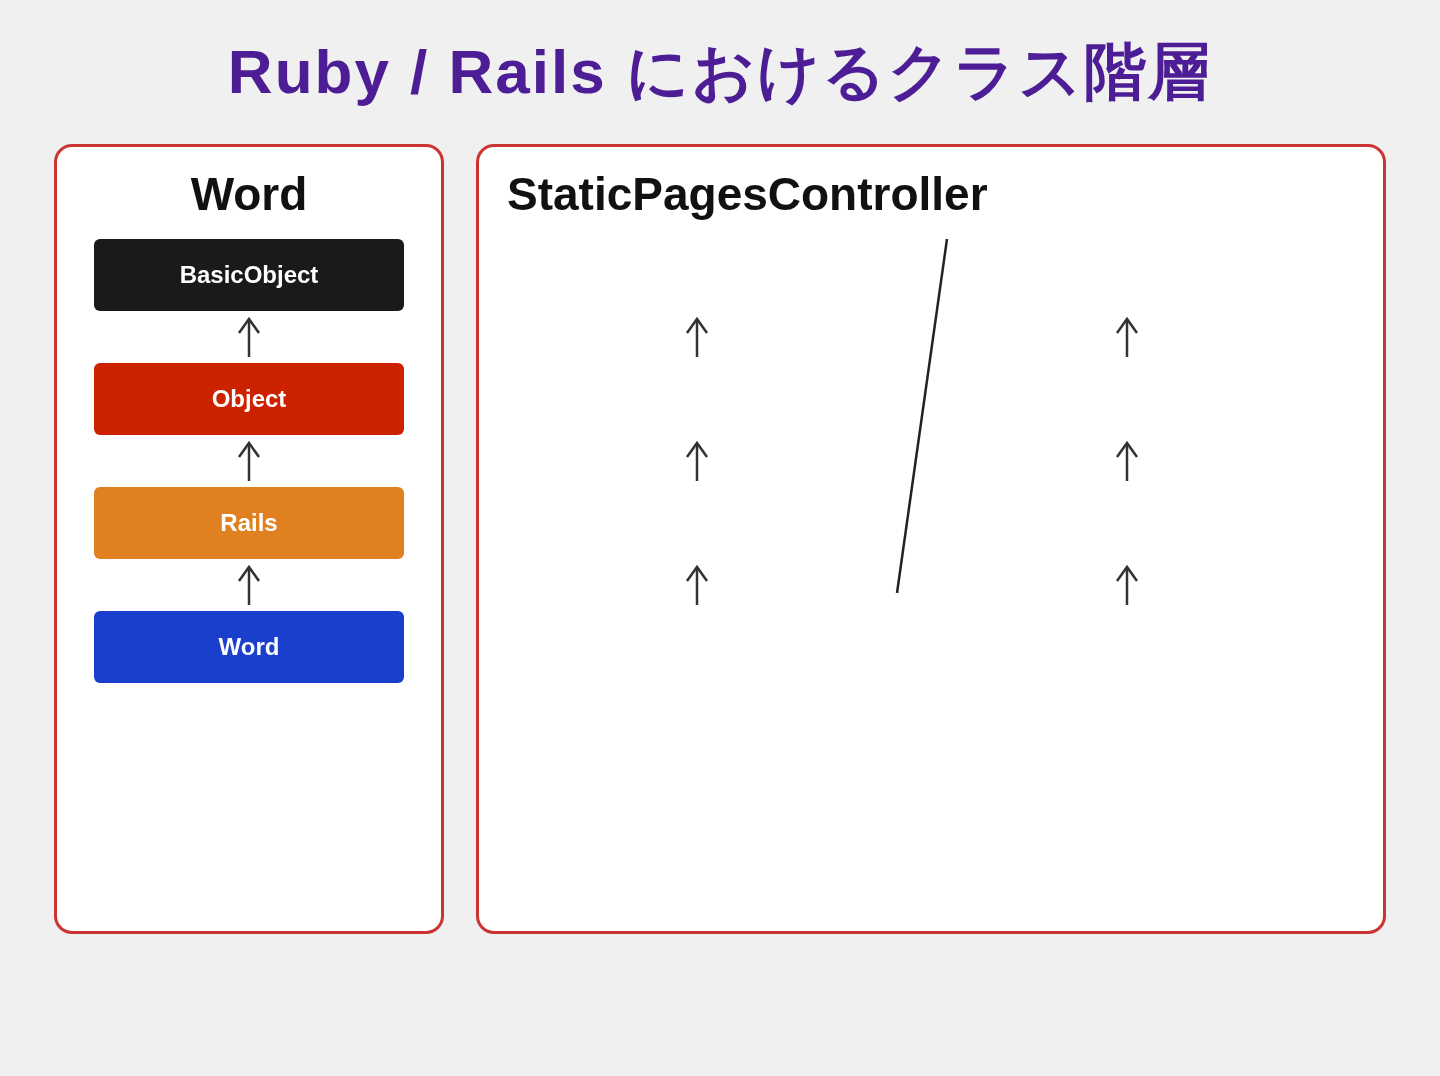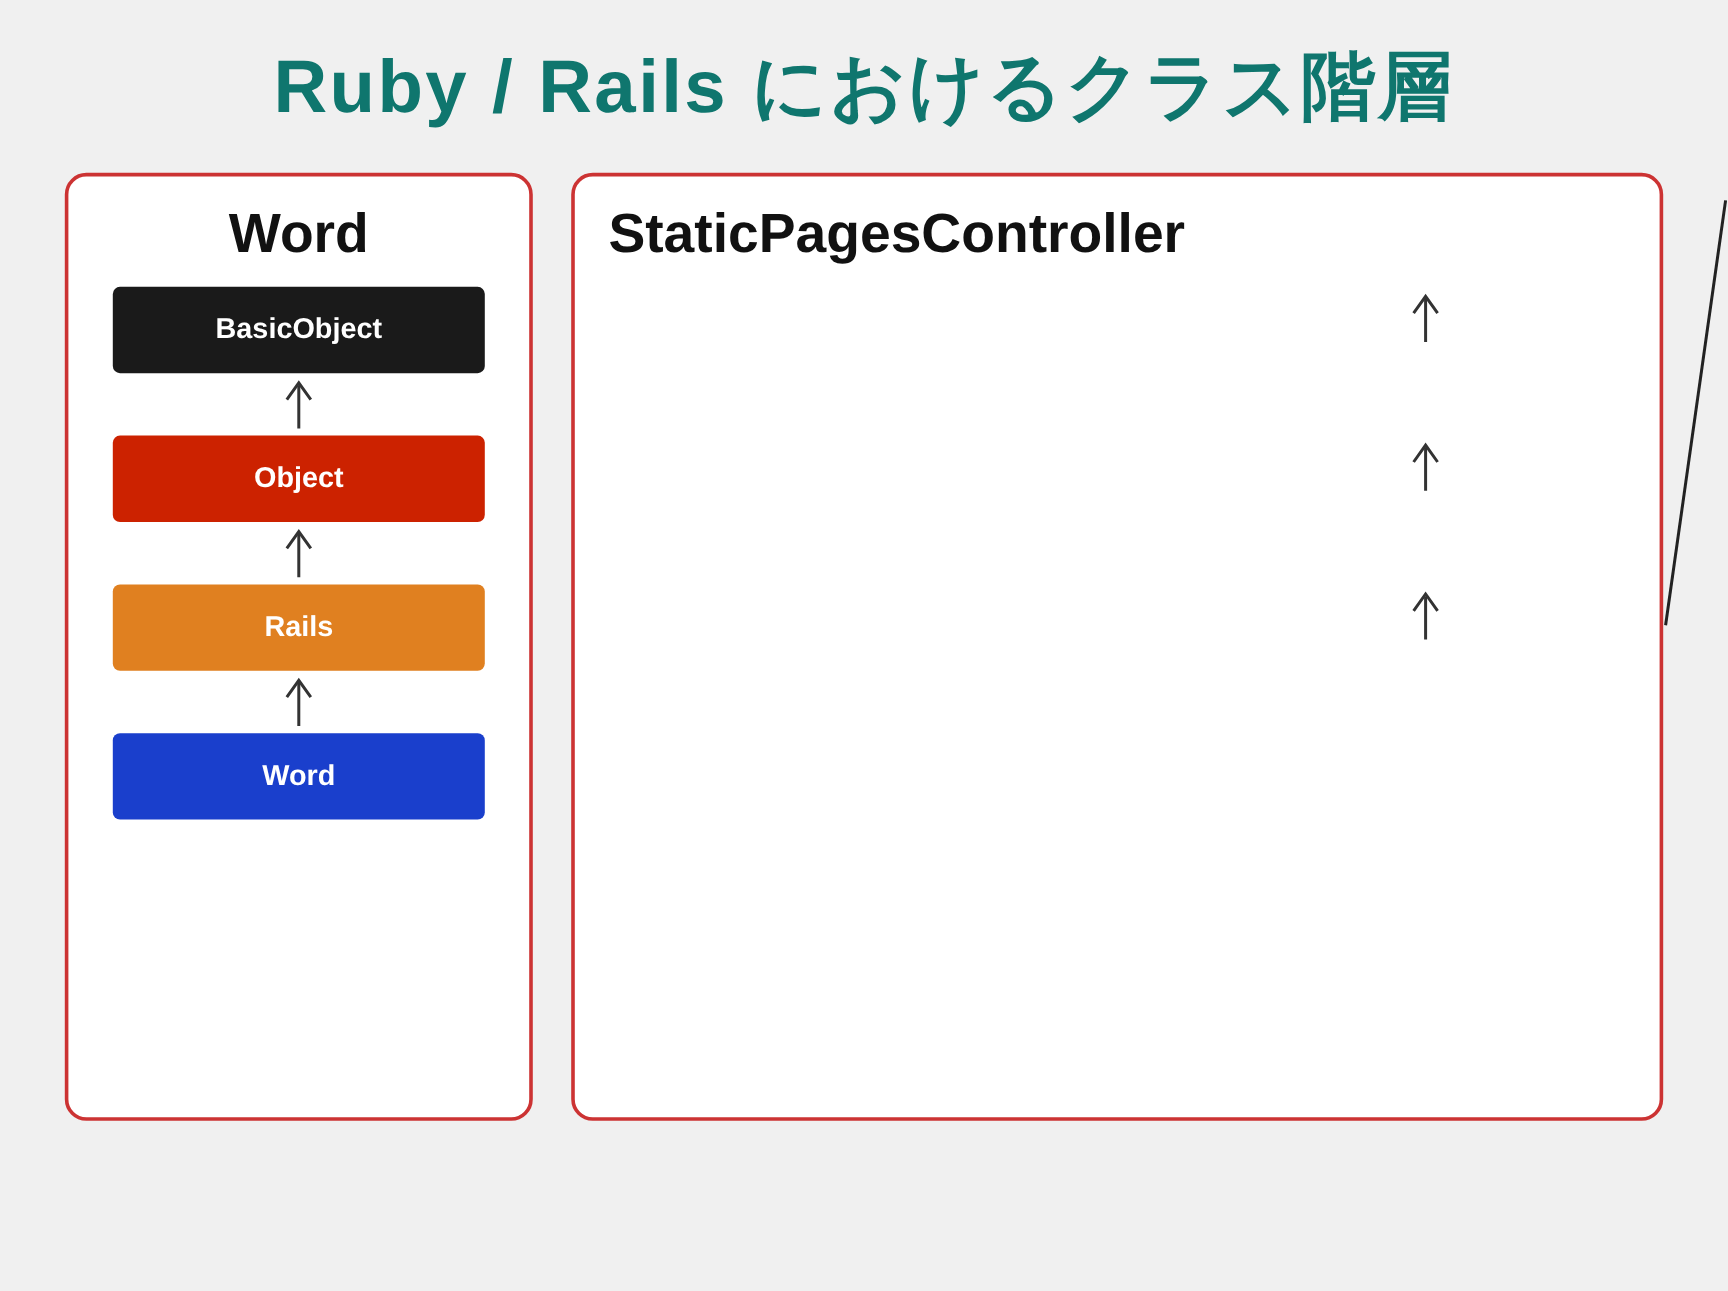--- a/index.html
+++ b/index.html
@@ -12,21 +12,21 @@
       overflow: hidden;
       display: flex;
       flex-direction: column;
       align-items: center;
       padding: 30px 40px 20px 40px;
     }
 
     .page-title {
       font-size: 62px;
       font-weight: 900;
-      color: #0f766e;
+      color: #4c1d95;
       margin-bottom: 30px;
       text-align: center;
       white-space: nowrap;
       letter-spacing: 2px;
     }
 
     .diagrams-row {
       display: flex;
       flex-direction: row;
       gap: 0px;
@@ -50,21 +50,21 @@
       width: 390px;
       min-height: 790px;
       margin-right: 32px;
     }
 
     .panel-static {
       border-color: #cc3333;
       width: 910px;
       min-height: 790px;
       display: flex;
-      flex-direction: row;
+      flex-direction: column;
       align-items: flex-start;
       padding: 20px 18px 20px 18px;
     }
 
     .panel-title {
       font-size: 46px;
       font-weight: 900;
       color: #111;
       margin-bottom: 18px;
       text-align: center;

